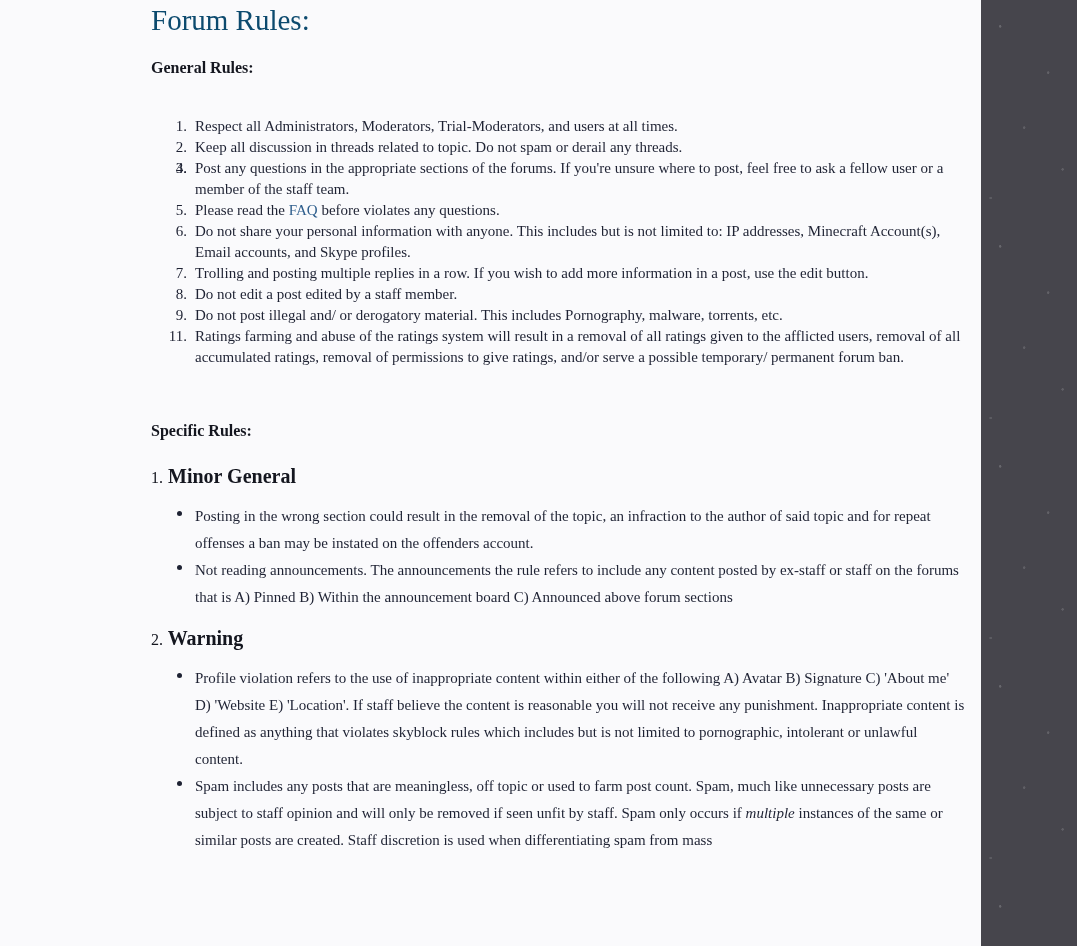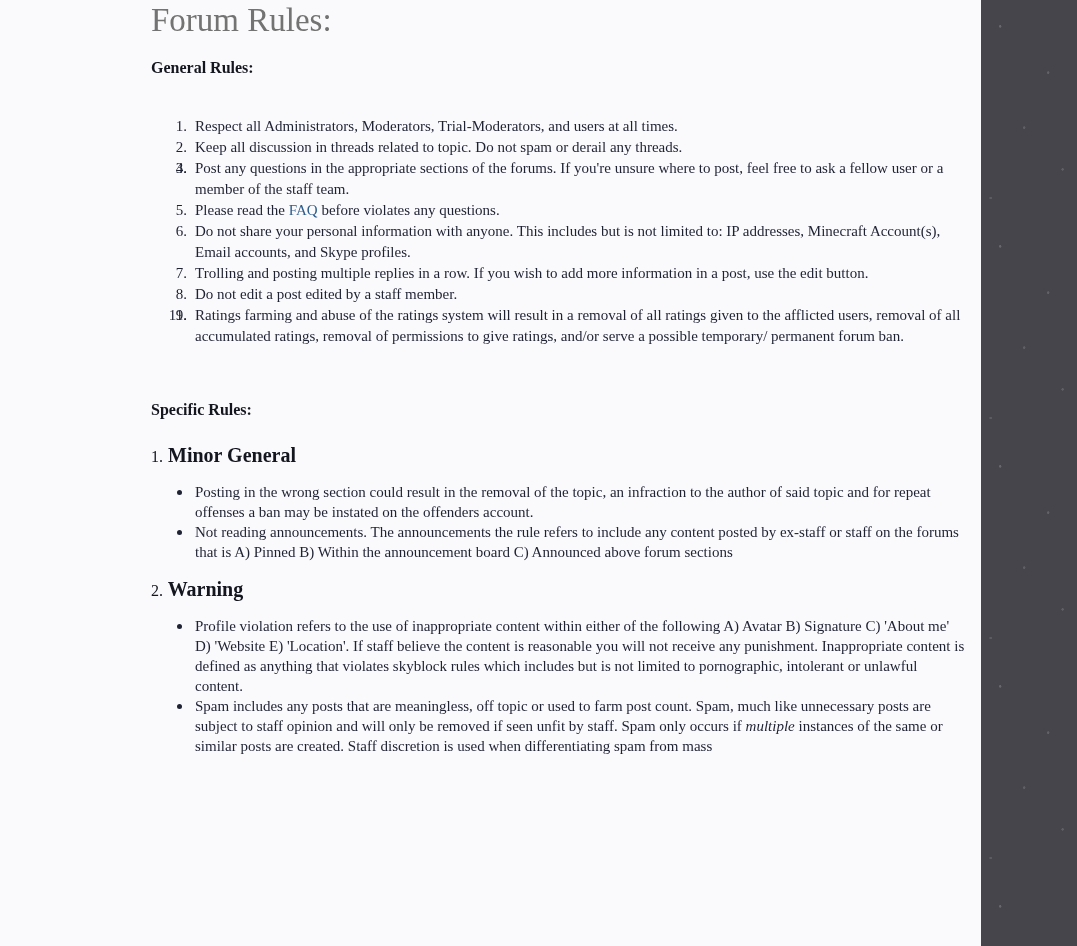--- a/index.html
+++ b/index.html
@@ -34,23 +34,23 @@
       position: absolute;
       left: 151px;
       top: 0;
       width: 815px;
     }
     .page-title {
       margin: 0;
       padding-top: 4px;
       font-family: "Liberation Serif", "DejaVu Serif", serif;
       font-weight: normal;
-      font-size: 33px;
+      font-size: 29px;
       line-height: 32px;
-      color: #737373;
+      color: #0c4a6e;
     }
     .section-label {
       font-family: "Liberation Serif", "DejaVu Serif", serif;
       font-weight: bold;
       font-size: 16px;
       line-height: 20px;
       color: #14161f;
       margin: 22px 0 0 0;
     }
     .general-list {
@@ -97,21 +97,21 @@
     .bullet-list {
       list-style: none;
       margin: 12px 0 0 0;
       padding: 0;
     }
     .bullet-list li {
       position: relative;
       padding-left: 44px;
       font-family: "Liberation Serif", "DejaVu Serif", serif;
       font-size: 15px;
-      line-height: 20px;
+      line-height: 27px;
       color: #1e2233;
     }
     .bullet-list li .dot {
       position: absolute;
       left: 26px;
       top: 8px;
       width: 5px;
       height: 5px;
       border-radius: 50%;
       background: #1e2233;
@@ -130,21 +130,21 @@
 
   <ol class="general-list">
     <li><span class="num">1.</span><span>Respect all Administrators, Moderators, Trial-Moderators, and users at all times.</span></li>
     <li><span class="num">2.</span><span>Keep all discussion in threads related to topic. Do not spam or derail any threads.</span></li>
     <li><span class="num">3.</span></li>
     <li><span class="num">4.</span><span>Post any questions in the appropriate sections of the forums. If you're unsure where to post, feel free to ask a fellow user or a member of the staff team.</span></li>
     <li><span class="num">5.</span><span>Please read the </span><a class="link" href="#">FAQ</a><span> before violates any questions.</span></li>
     <li><span class="num">6.</span><span>Do not share your personal information with anyone. This includes but is not limited to: IP addresses, Minecraft Account(s), Email accounts, and Skype profiles.</span></li>
     <li><span class="num">7.</span><span>Trolling and posting multiple replies in a row. If you wish to add more information in a post, use the edit button.</span></li>
     <li><span class="num">8.</span><span>Do not edit a post edited by a staff member.</span></li>
-    <li><span class="num">9.</span></li>
+    <li><span class="num">9.</span><span>Do not post illegal and/ or derogatory material. This includes Pornography, malware, torrents, etc.</span></li>
     <li><span class="num">11.</span><span>Ratings farming and abuse of the ratings system will result in a removal of all ratings given to the afflicted users, removal of all accumulated ratings, removal of permissions to give ratings, and/or serve a possible temporary/ permanent forum ban.</span></li>
   </ol>
 
   <div class="section-label specific-label">Specific Rules:</div>
 
   <h2 class="tier-heading">
     <span class="tier-num">1.</span>
     <span class="tier-name">Minor General</span>
   </h2>
   <ul class="bullet-list">

